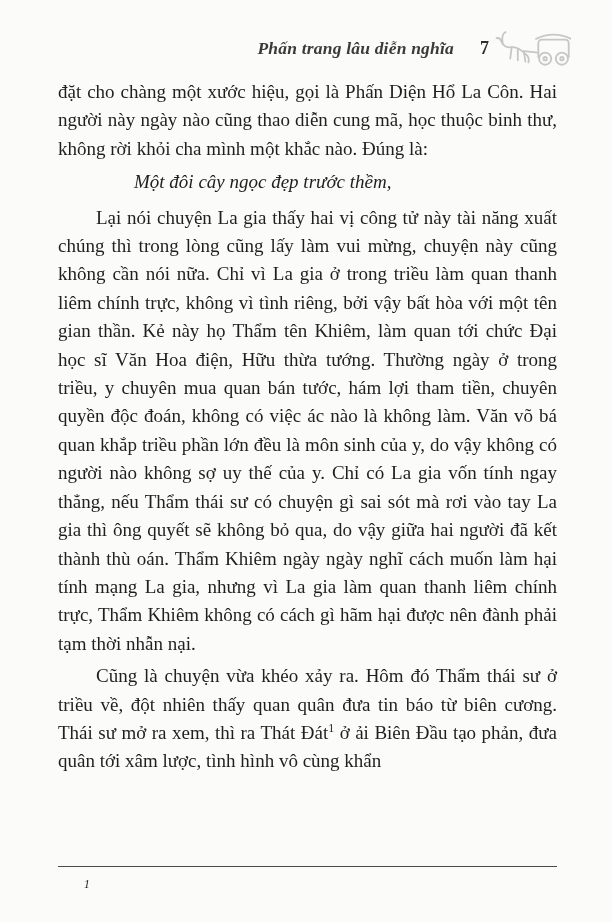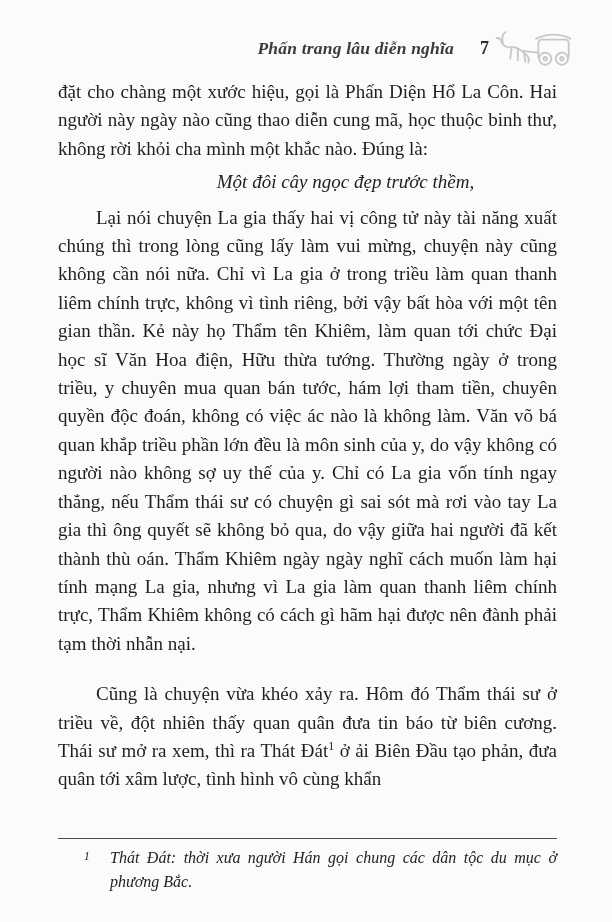--- a/index.html
+++ b/index.html
@@ -51,29 +51,29 @@
   .body-text {
     margin-top: 12px;
     font-size: 19px;
     line-height: 28.4px;
     text-align: justify;
   }
   .para {
     margin: 0;
     text-indent: 38px;
   }
-  .para + .para { margin-top: 22px; }
+  .para + .para { margin-top: 4px; }
   .para.no-indent { text-indent: 0; }
   .verse {
     margin: 5px 0 7px 76px;
     font-style: italic;
   }
   .verse-line {
     margin: 0;
-    text-align: center;
+    text-align: left;
     text-indent: 0;
   }
   sup.noteref {
     font-size: 12px;
     line-height: 0;
     vertical-align: super;
   }
   
   .footnote {
     position: absolute;
@@ -147,17 +147,16 @@
     <p class="para">Lại nói chuyện La gia thấy hai vị công tử này tài năng xuất chúng thì trong lòng cũng lấy làm vui mừng, chuyện này cũng không cần nói nữa. Chỉ vì La gia ở trong triều làm quan thanh liêm chính trực, không vì tình riêng, bởi vậy bất hòa với một tên gian thần. Kẻ này họ Thẩm tên Khiêm, làm quan tới chức Đại học sĩ Văn Hoa điện, Hữu thừa tướng. Thường ngày ở trong triều, y chuyên mua quan bán tước, hám lợi tham tiền, chuyên quyền độc đoán, không có việc ác nào là không làm. Văn võ bá quan khắp triều phần lớn đều là môn sinh của y, do vậy không có người nào không sợ uy thế của y. Chỉ có La gia vốn tính ngay thẳng, nếu Thẩm thái sư có chuyện gì sai sót mà rơi vào tay La gia thì ông quyết sẽ không bỏ qua, do vậy giữa hai người đã kết thành thù oán. Thẩm Khiêm ngày ngày nghĩ cách muốn làm hại tính mạng La gia, nhưng vì La gia làm quan thanh liêm chính trực, Thẩm Khiêm không có cách gì hãm hại được nên đành phải tạm thời nhẫn nại.</p>
 
     <p class="para"><span>Cũng là chuyện vừa khéo xảy ra. Hôm đó Thẩm thái sư ở triều về, đột nhiên thấy quan quân đưa tin báo từ biên cương. Thái sư mở ra xem, thì ra Thát Đát</span><sup class="noteref">1</sup><span> ở ải Biên Đầu tạo phản, đưa quân tới xâm lược, tình hình vô cùng khẩn</span></p>
 
   </main>
 
   <footer class="footnote">
     <div class="fn-rule"></div>
     <div class="fn-row">
       <sup class="fn-marker">1</sup>
-      <p class="fn-text">Thát Đát: thời xưa người Hán gọi chung các dân tộc du mục ở phương Bắc.</p>
     </div>
   </footer>
 
 </div>
 
 </body></html>

